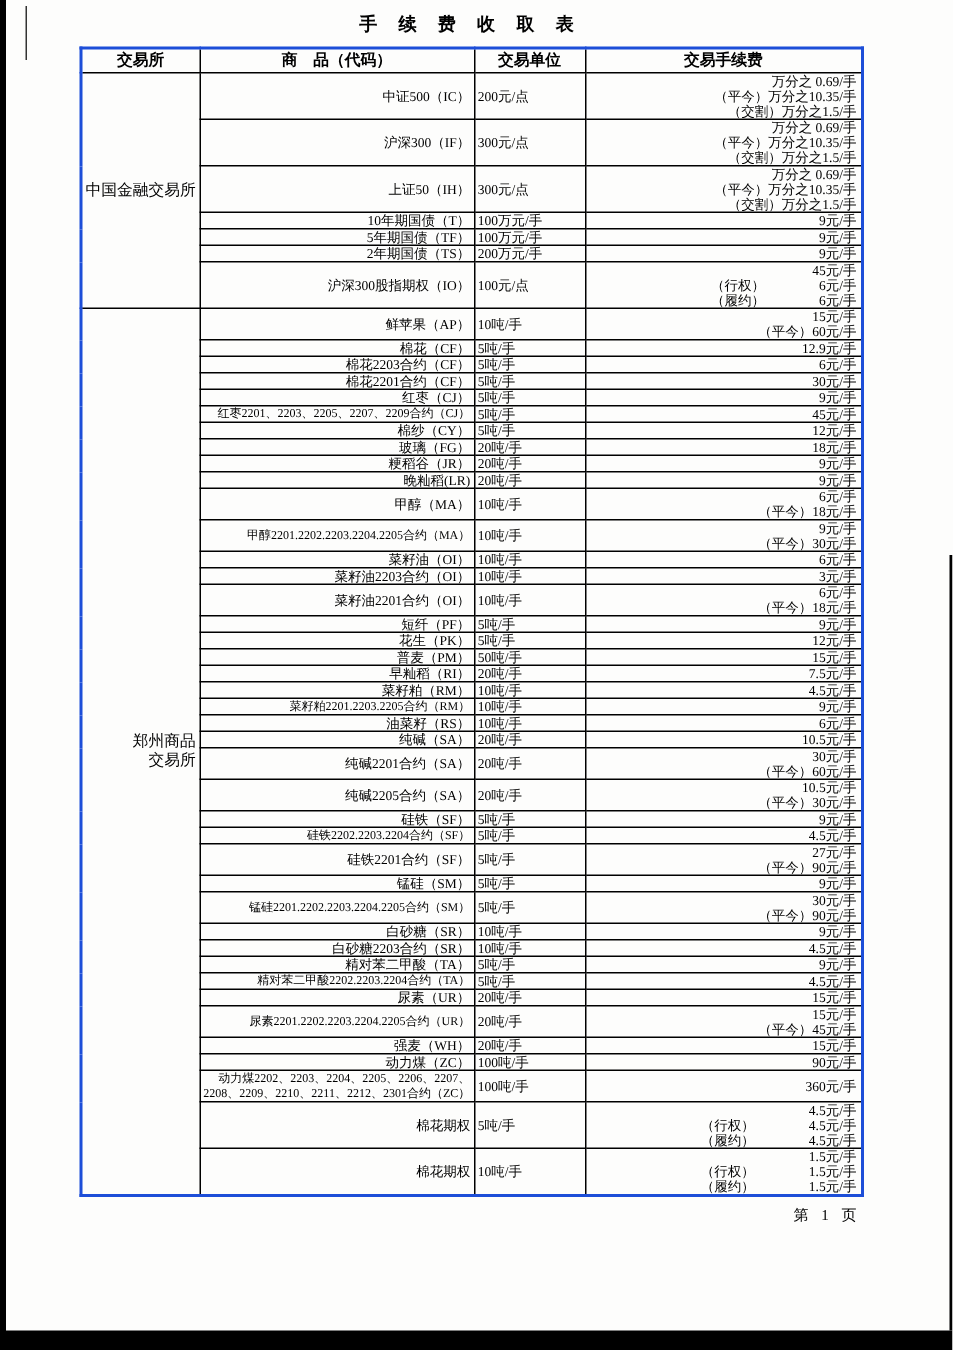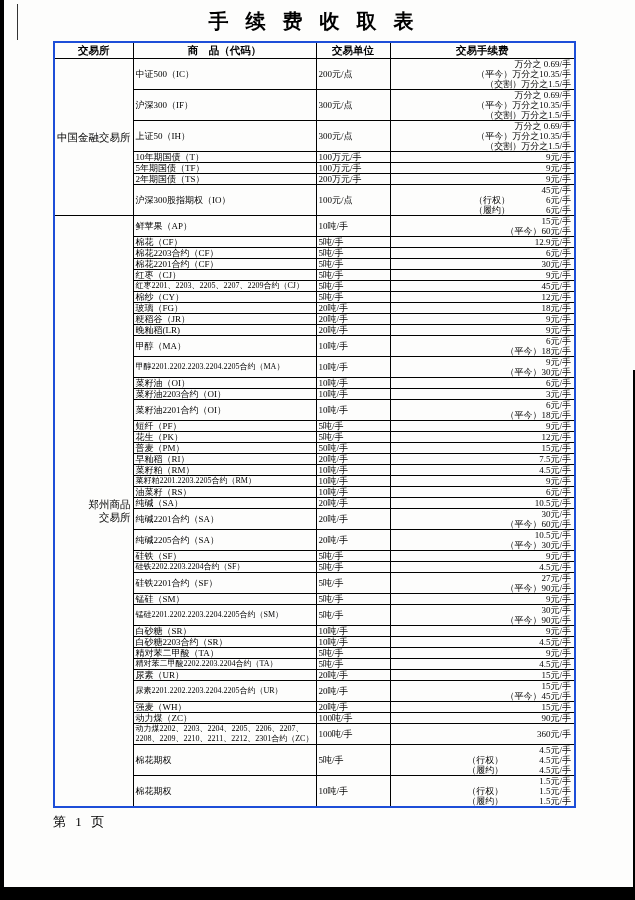--- a/index.html
+++ b/index.html
@@ -10,39 +10,39 @@
   }
   
   .scan-left{position:absolute;left:0;top:0;width:4px;height:900px;background:#000}
   .scan-bottom{position:absolute;left:0;bottom:0;width:635px;height:13px;background:#000}
   .scan-right{position:absolute;right:0;top:370px;width:2px;height:517px;background:#000}
   .scan-line{position:absolute;left:17px;top:4px;width:1px;height:36px;background:#333}
 
   .content{margin:8px 0 0 53px;width:521px}
   .title{
     font-family:"DejaVu Sans","Liberation Sans",sans-serif;
-    font-weight:bold;font-size:20px;letter-spacing:5px;
+    font-weight:bold;font-size:12px;letter-spacing:5px;
     text-align:center;margin:0 0 6px 0;white-space:nowrap;
   }
   table{border-collapse:collapse;table-layout:fixed;width:521px;border:2px solid #1d4ed8}
   th{
     font-family:"DejaVu Sans","Liberation Sans",sans-serif;
     font-weight:bold;font-size:10.5px;padding:1px 0;border:1px solid #000;
     text-align:center;line-height:13px;
   }
   td{border:1px solid #000;font-size:9px;line-height:10px;padding:0 2px;vertical-align:middle}
   td.exchange{font-size:10.5px;line-height:13px;text-align:right;white-space:pre-line}
-  td.product{text-align:left}
+  td.product{text-align:right}
   td.product.small{font-size:8px}
   td.unit{text-align:left}
   td.fee{padding-right:3px}
   .fee-line{display:flex;justify-content:flex-end;align-items:baseline}
   .fee-label{margin-right:36px}
   .page-footer{
-    text-align:left;font-size:13px;letter-spacing:3px;margin-top:5px;
+    text-align:right;font-size:10px;letter-spacing:3px;margin-top:5px;
   }
 </style>
 </head>
 <body>
 
 <div class="scan-left"></div>
 <div class="scan-right"></div>
 <div class="scan-bottom"></div>
 <div class="scan-line"></div>
 

